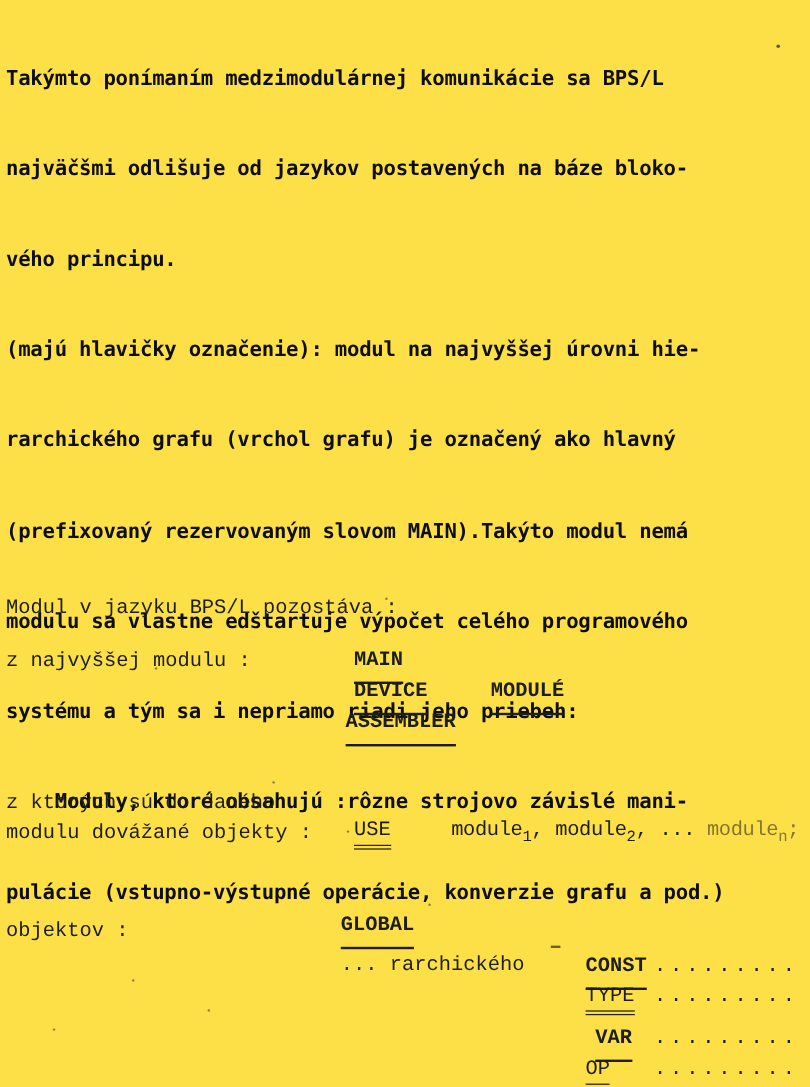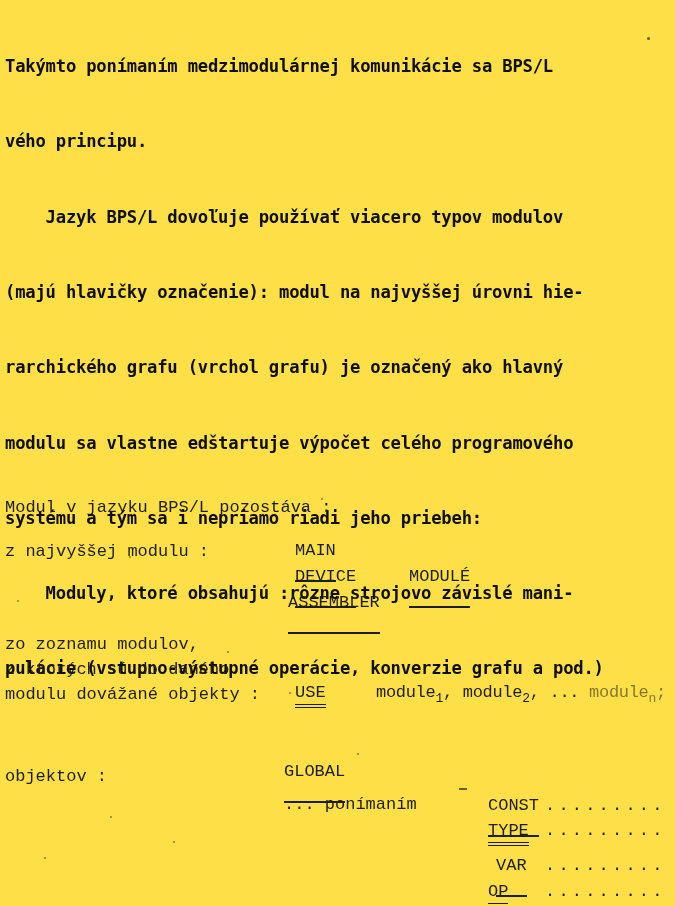--- a/index.html
+++ b/index.html
@@ -14,42 +14,43 @@
     font-weight:700;font-size:17.2px;line-height:25.1px;
     letter-spacing:-0.2px;white-space:pre;color:#0e0e0e;
   }
   .typed .pline{height:25.1px;}
   
   .mono{
     position:absolute;
     font-family:"Liberation Mono","DejaVu Sans Mono",monospace;
     font-size:17px;line-height:22px;color:#1d1d1d;white-space:pre;
   }
-  .kw{display:inline-block;border-bottom:2px solid currentColor;padding-bottom:18px;}
+  .kw{display:inline-block;border-bottom:2px solid currentColor;padding-bottom:6px;font-weight:bold;}
   .kw2{display:inline-block;border-bottom:4px double currentColor;padding-bottom:0;}
   .sub{display:inline-block;font-size:13px;transform:translateY(5px);}
   .modlist{letter-spacing:-0.3px;font-family:Liberation Mono, monospace;}
   .dots{letter-spacing:3.2px;}
   .faint{opacity:.55;}
   
   .speck{position:absolute;width:3px;height:3px;background:#2c2c2c;border-radius:50%;opacity:.75;}
   .speck.small{width:2px;height:2px;opacity:.55;}
   .dashmark{position:absolute;width:8px;height:2px;background:#2c2c2c;opacity:.7;}
 </style>
 </head>
 <body>
 
 <div class="page">
 
   <div class="typed">
     <div class="pline">Takýmto ponímaním medzimodulárnej komunikácie sa BPS/L</div>
+    <div class="pline">najväčšmi odlišuje od jazykov postavených na báze bloko-</div>
     <div class="pline">vého principu.</div>
-    <div class="pline">    Jazyk BPS/L dovoľuje používať viacero typov modulov</div>
     <div class="pline">(majú hlavičky označenie): modul na najvyššej úrovni hie-</div>
     <div class="pline">rarchického grafu (vrchol grafu) je označený ako hlavný</div>
+    <div class="pline">(prefixovaný rezervovaným slovom MAIN).Takýto modul nemá</div>
     <div class="pline">modulu sa vlastne edštartuje výpočet celého programového</div>
     <div class="pline">systému a tým sa i nepriamo riadi jeho priebeh:</div>
     <div class="pline">    Moduly, ktoré obsahujú :rôzne strojovo závislé mani-</div>
     <div class="pline">pulácie (vstupno-výstupné operácie, konverzie grafu a pod.)</div>
     
     
     
     
     
     
@@ -57,29 +58,28 @@
   </div>
 
   <div class="mono" style="left:5px;top:497px">Modul v jazyku BPS/L pozostáva :</div>
 
   <div class="mono" style="left:5px;top:541px">z najvyššej modulu :</div>
   <div class="mono" style="left:295px;top:540px"><span class="kw">MAIN</span></div>
   <div class="mono" style="left:295px;top:566px"><span class="kw">DEVICE</span></div>
   <div class="mono" style="left:409px;top:566px"><span class="kw">MODULÉ</span></div>
   <div class="mono" style="left:288px;top:592px"><span class="kw">ASSEMBLER</span></div>
 
-  <div class="mono" style="left:5px;top:634px">zo zoznamu modulov,</div>
   <div class="mono" style="left:5px;top:659px">z ktorých sú do daného</div>
   <div class="mono" style="left:5px;top:684px">modulu dovážané objekty :</div>
   <div class="mono" style="left:295px;top:682px"><span class="kw2">USE</span></div>
   <div class="mono modlist" style="left:376px;top:682px"><span><span>module</span><span class="sub">1</span><span>, </span></span><span><span>module</span><span class="sub">2</span><span>, ... </span></span><span class="faint"><span>module</span><span class="sub">n</span><span>;</span></span></div>
 
   <div class="mono" style="left:5px;top:766px">objektov :</div>
   <div class="mono" style="left:284px;top:761px"><span class="kw">GLOBAL</span></div>
-  <div class="mono" style="left:284px;top:794px">... ponímaním</div>
+  <div class="mono" style="left:284px;top:794px">... rarchického</div>
 
   <div class="mono" style="left:488px;top:795px"><span class="kw">CONST</span></div>
   <div class="mono dots" style="left:545px;top:795px">.........</div>
 
   <div class="mono" style="left:488px;top:820px"><span class="kw2">TYPE</span></div>
   <div class="mono dots" style="left:545px;top:820px">.........</div>
 
   <div class="mono" style="left:496px;top:855px"><span class="kw">VAR</span></div>
   <div class="mono dots" style="left:545px;top:855px">.........</div>
 

